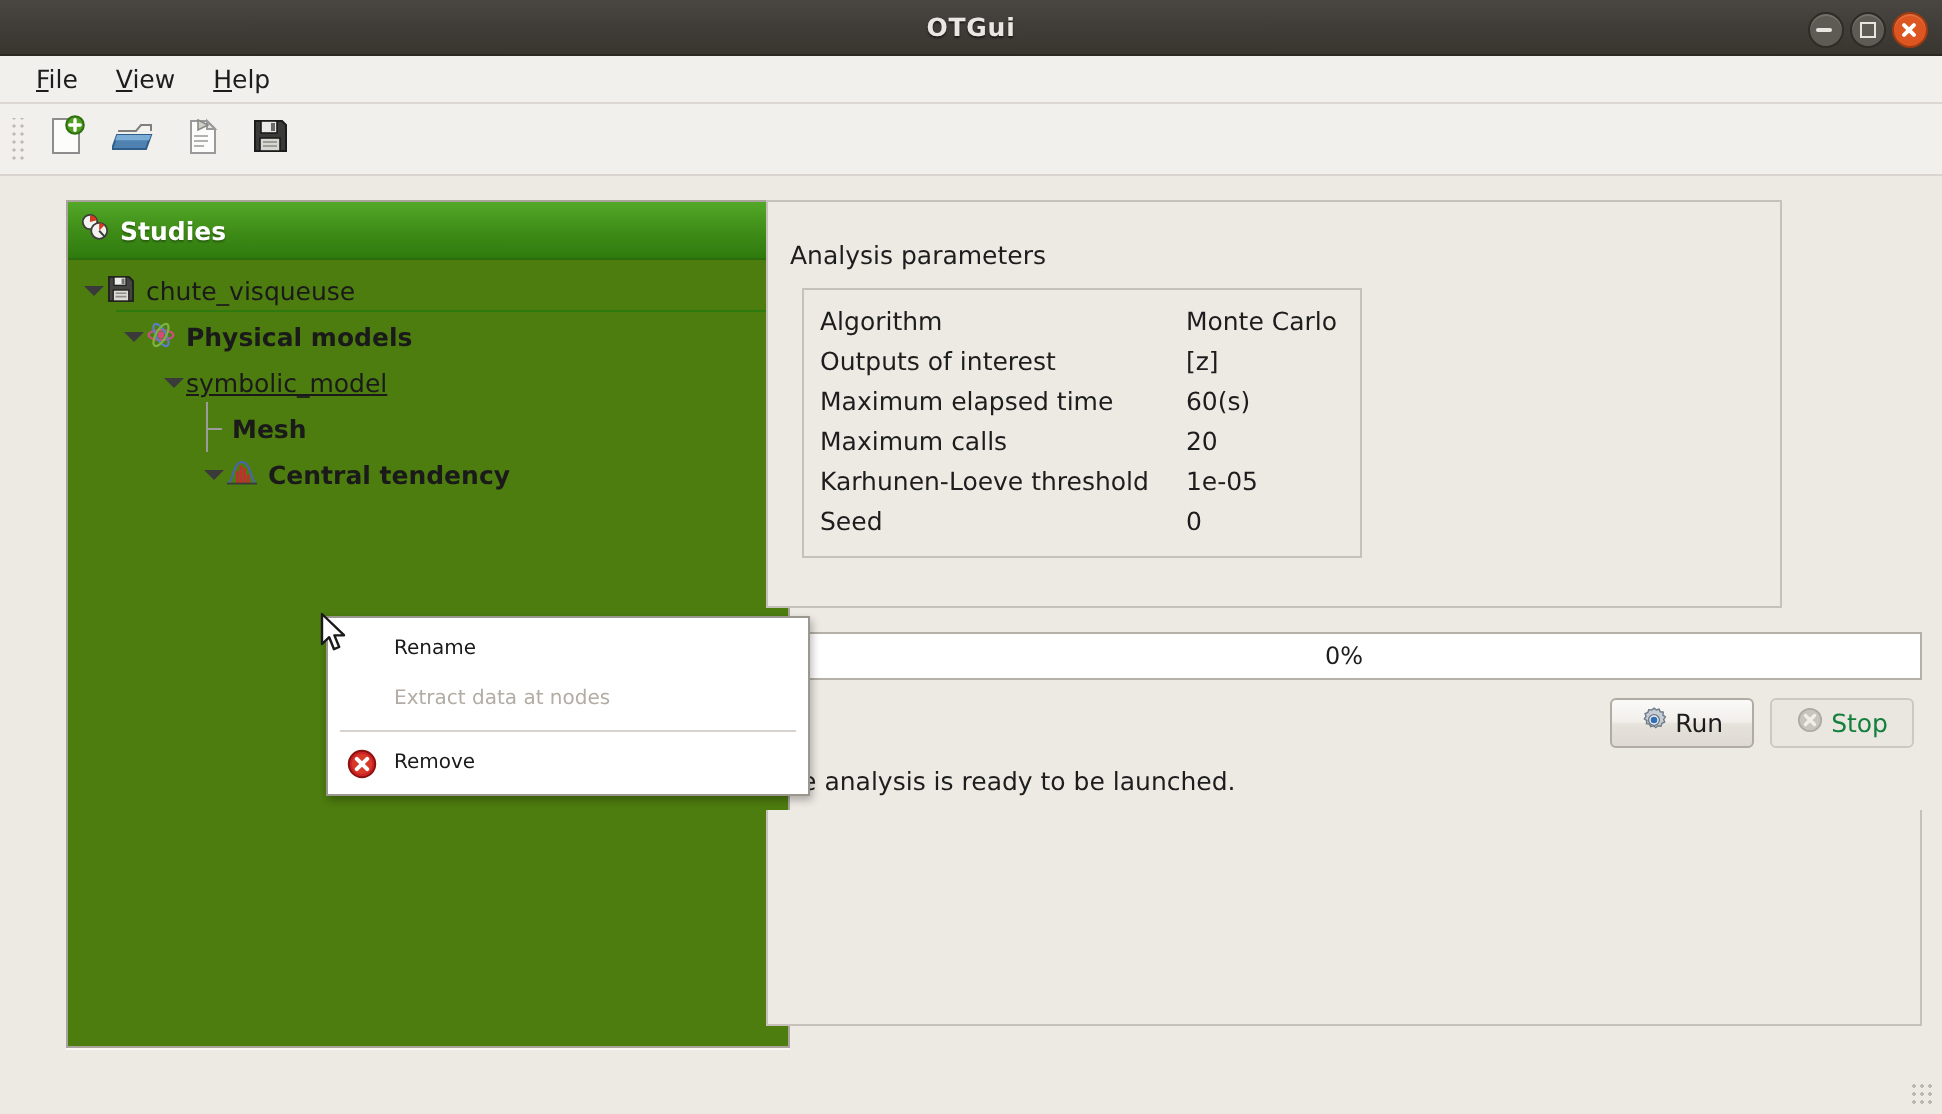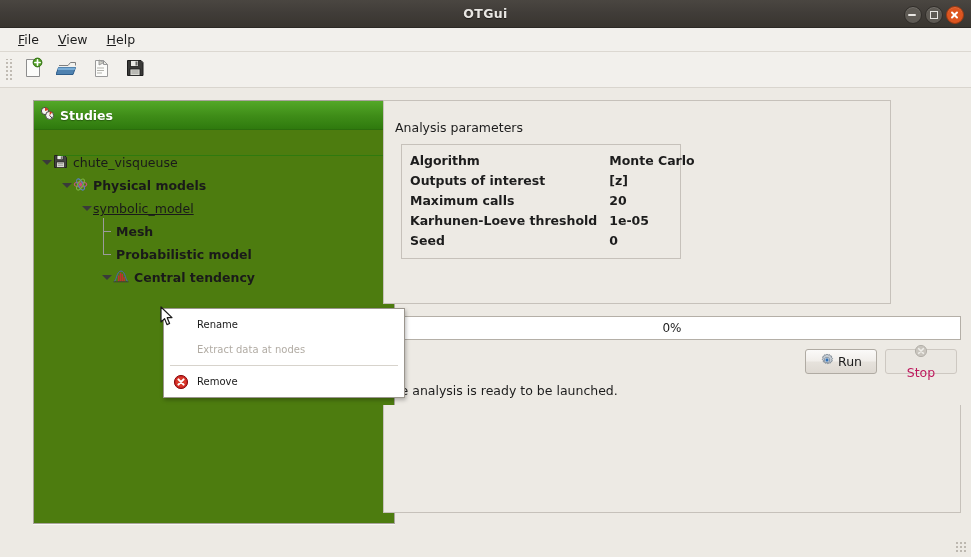--- a/index.html
+++ b/index.html
@@ -143,21 +143,21 @@
     box-sizing: border-box;
   }
   .studies-header-label {
     color: #ffffff;
     font-weight: bold;
     font-size: 12.5px;
     margin-left: 5px;
     text-shadow: 0 1px 1px rgba(0,0,0,0.3);
   }
   .tree {
-    padding-top: 21px;
+    padding-top: 4px;
     font-size: 12.5px;
     position: relative;
   }
   .tree-row {
     display: flex;
     align-items: center;
     height: 23px;
     padding-left: 6px;
     box-sizing: border-box;
     white-space: nowrap;
@@ -235,21 +235,20 @@
     box-sizing: border-box;
     padding: 6px 8px 7px 8px;
   }
   .param-table { border-collapse: collapse; width: 100%; }
   .param-table td {
     font-size: 12.5px;
     color: #1d1d1d;
     padding: 1px 0;
     line-height: 18px;
     white-space: nowrap;
-    font-weight: bold;
   }
   .param-table td.v { padding-left: 12px; }
 
   .progress-wrap {
     position: absolute;
     left: 0; top: 216px;
     width: 578px; height: 24px;
     background: #ffffff;
     border: 1px solid #b4afa7;
     box-sizing: border-box;
@@ -277,21 +276,21 @@
     border: 1px solid #b0aba3;
     border-radius: 3px;
     display: flex;
     align-items: center;
     justify-content: center;
     gap: 4px;
     font-size: 12.5px;
     color: #1d1d1d;
     box-sizing: border-box;
   }
-  .btn.disabled { color: #be185d; background: #eae7e1; border-color: #cdc8c1; flex-direction: column; }
+  .btn.disabled { color: #15803d; background: #eae7e1; border-color: #cdc8c1; }
   .status-text {
     position: absolute;
     left: 2px; top: 283px;
     font-size: 12.5px;
     color: #1d1d1d;
     white-space: nowrap;
   }
   .bottom-frame {
     position: absolute;
     left: 0; top: 305px;
@@ -483,28 +482,20 @@
       <div class="tree-row">
         <span class="spacer" style="width:60px"></span>
         <span class="branch">
             <i class="vfull"></i>
             <i class="h"></i>
           </span>
         <span class="label bold">Mesh</span>
       </div>
 
 
-      <div class="tree-row">
-        <span class="spacer" style="width:60px"></span>
-        <span class="branch">
-            <i class="v"></i>
-            <i class="h"></i>
-          </span>
-        <span class="label bold">Probabilistic model</span>
-      </div>
 
       <div class="tree-row">
         <span class="spacer" style="width:60px"></span>
         <span class="arrow"></span>
         <span class="icn">
           <svg width="16" height="14" viewBox="0 0 16 14">
             <path d="M1 12.5 C3.5 12.5 3.5 2 8 2 C12.5 2 12.5 12.5 15 12.5" fill="none" stroke="#4a63b8" stroke-width="1"></path>
             <rect x="5" y="6.5" width="1.4" height="6" fill="#c42e2e"></rect>
             <rect x="6.8" y="3.8" width="1.4" height="8.7" fill="#c42e2e"></rect>
             <rect x="8.6" y="5" width="1.4" height="7.5" fill="#c42e2e"></rect>
@@ -526,20 +517,24 @@
       <div class="param-box">
         <table class="param-table">
           <tbody>
               <tr>
             <td>Algorithm</td>
             <td class="v">Monte Carlo</td>
           </tr>
           <tr>
             <td>Outputs of interest</td>
             <td class="v">[z]</td>
+          </tr>
+          <tr>
+            <td>Maximum elapsed time</td>
+            <td class="v">60(s)</td>
           </tr>
           <tr>
             <td>Maximum calls</td>
             <td class="v">20</td>
           </tr>
           <tr>
             <td>Karhunen-Loeve threshold</td>
             <td class="v">1e-05</td>
           </tr>
           <tr>

